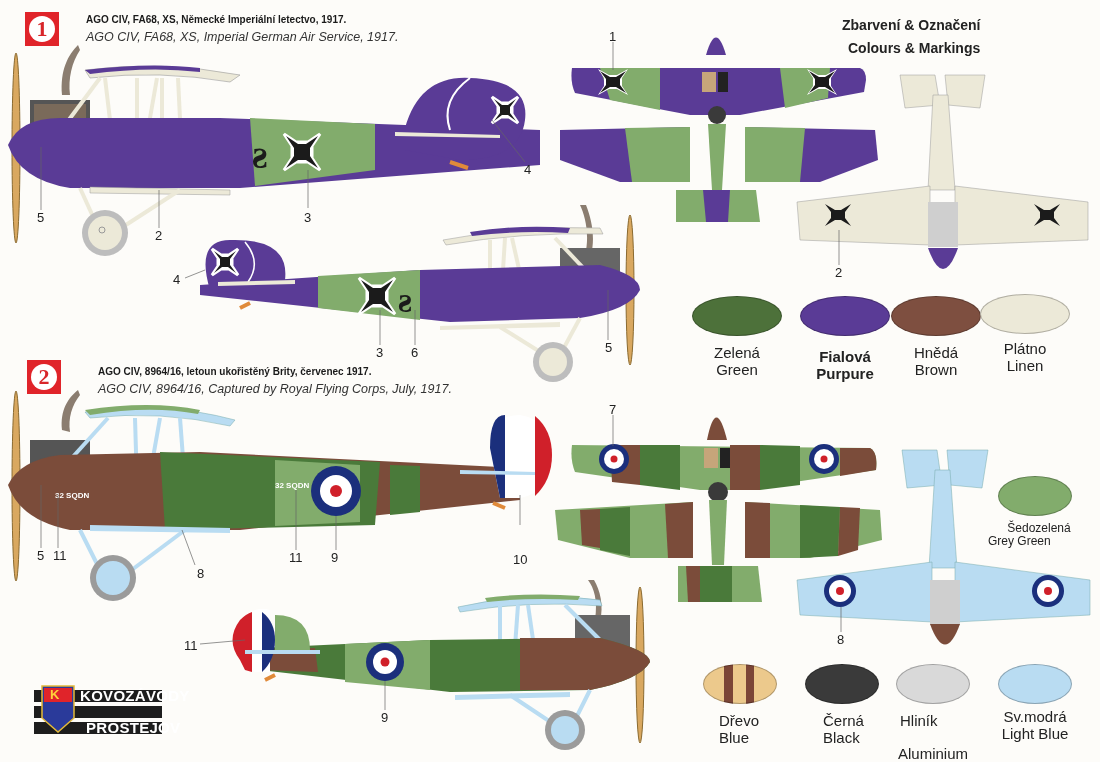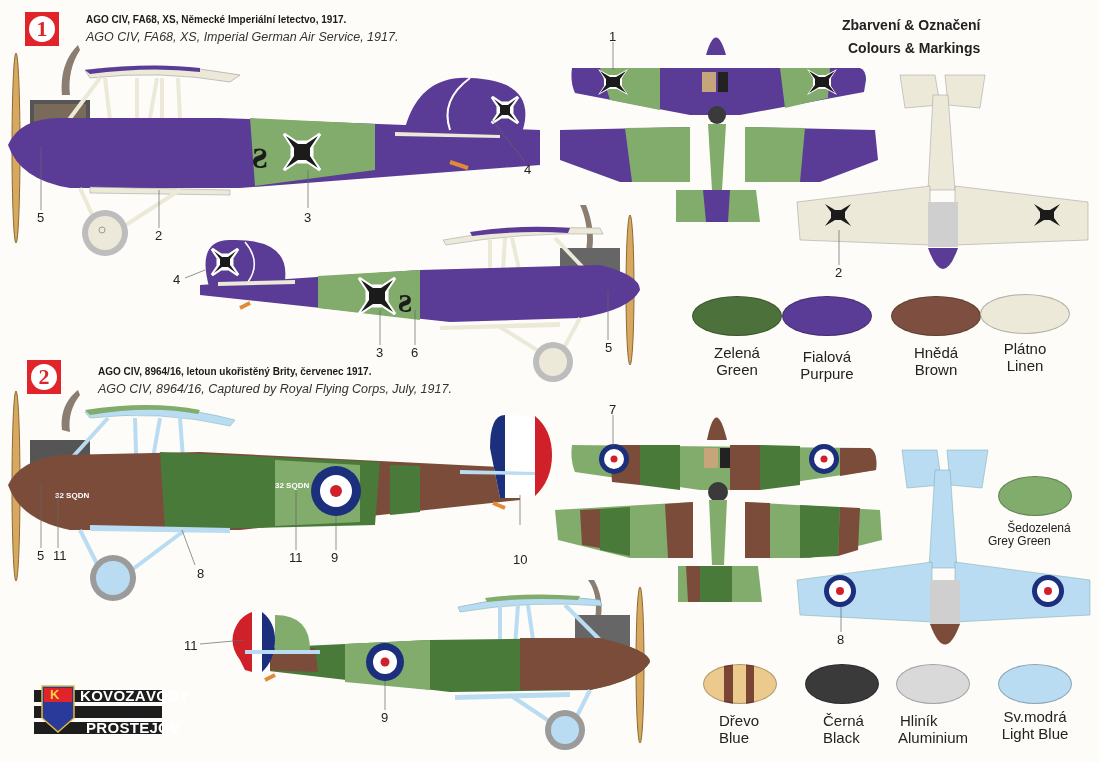--- a/index.html
+++ b/index.html
@@ -186,21 +186,21 @@
   </g>
   <line x1="839" y1="230" x2="839" y2="265" stroke="#666" stroke-width="0.7"></line>
 </svg>
 <div class="callout" style="left:835px;top:265px;">2</div>
 
 <div class="swatch" style="left:682px;top:296px;width:110px;">
   <div class="oval" style="background:#4d713a"></div>
   <div class="lab">Zelená</div>
   <div class="lab" style="margin-top:0">Green</div>
 </div>
-<div class="swatch" style="left:772px;top:296px;width:110px;">
+<div class="swatch" style="left:790px;top:296px;width:110px;font-weight:bold;">
   <div class="oval" style="background:#5a3b96"></div>
   <div class="lab" style="margin-top:12px">Fialová</div>
   <div class="lab" style="margin-top:0">Purpure</div>
 </div>
 <div class="swatch" style="left:881px;top:296px;width:110px;">
   <div class="oval" style="background:#7e4f40"></div>
   <div class="lab">Hnědá</div>
   <div class="lab" style="margin-top:0">Brown</div>
 </div>
 <div class="swatch" style="left:970px;top:294px;width:110px;">
@@ -367,21 +367,21 @@
   <div class="lab" style="margin-top:0;text-align:left;padding-left:24px">Blue</div>
 </div>
 <div class="swatch" style="left:797px;top:664px;width:90px;">
   <div class="oval" style="width:74px;height:40px;background:#3a3a3a"></div>
   <div class="lab" style="text-align:left;padding-left:26px">Černá</div>
   <div class="lab" style="margin-top:0;text-align:left;padding-left:26px">Black</div>
 </div>
 <div class="swatch" style="left:888px;top:664px;width:90px;">
   <div class="oval" style="width:74px;height:40px;background:#d9d9d9"></div>
   <div class="lab" style="text-align:left;padding-left:12px">Hliník</div>
-  <div class="lab" style="margin-top:0;text-align:left;padding-left:10px">Aluminium</div>
+  <div class="lab" style="margin-top:16px;text-align:left;padding-left:10px">Aluminium</div>
 </div>
 <div class="swatch" style="left:985px;top:664px;width:100px;">
   <div class="oval" style="width:74px;height:40px;background:#b9dcf2"></div>
   <div class="lab" style="margin-top:4px">Sv.modrá</div>
   <div class="lab" style="margin-top:0">Light Blue</div>
 </div>
 
 <div class="logo">
   <div class="bar" style="top:2px;"></div>
   <div class="bar" style="top:18px;"></div>

